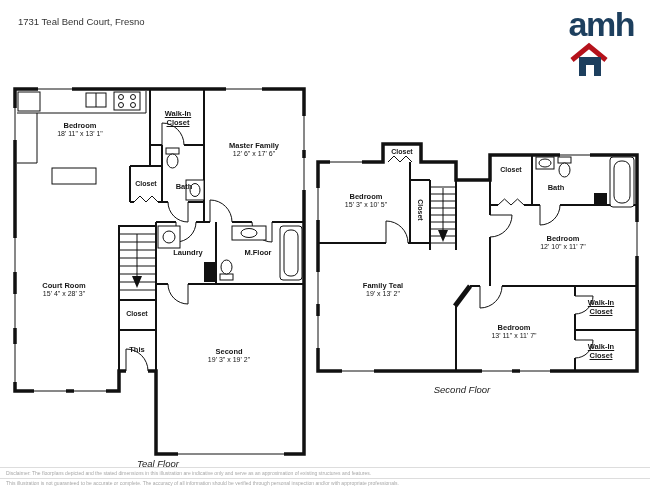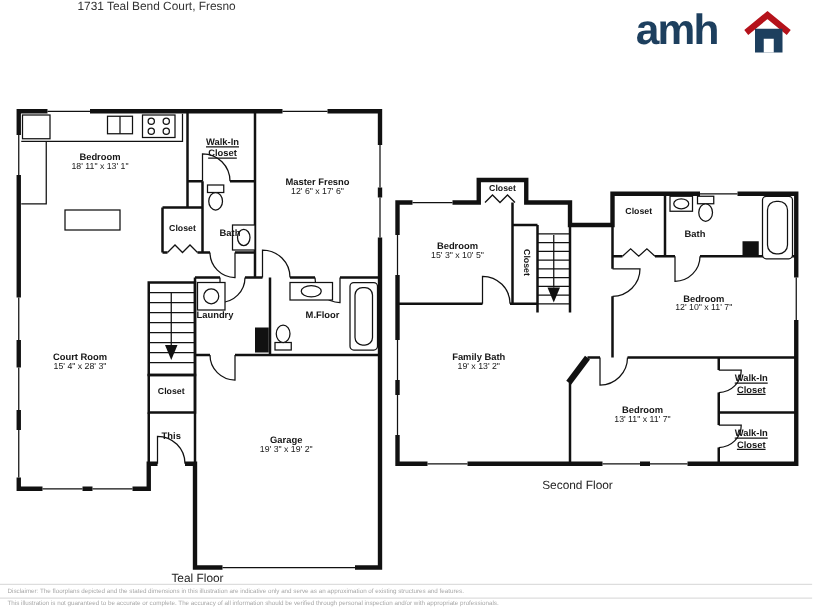--- a/index.html
+++ b/index.html
@@ -1,31 +1,31 @@
 <!DOCTYPE html>
 <html style="--brand-navy: #1d3f5e; --brand-red: #b5121b; --wall-color: #111111; --disclaimer-text: #a8a8a8;"><head>
 <meta charset="utf-8">
 <style>
   html,body{margin:0;padding:0;background:#fff;}
   body{font-family:"Liberation Sans",sans-serif;}
   .page{position:relative;width:650px;height:488px;background:#fff;overflow:hidden;}
   .plan{position:absolute;left:0;top:0;}
-  .address{position:absolute;left:18px;top:0;font-size:9.5px;color:#333;margin-left:44px;}
-  .logo{position:absolute;right:16px;top:8px;display:flex;align-items:flex-start;gap:20px;}
+  .address{position:absolute;left:18px;top:16px;font-size:9.5px;color:#333;}
+  .logo{position:absolute;right:16px;top:8px;display:flex;align-items:flex-start;gap:2px;flex-direction:column;}
   .logo-text{font-size:34px;font-weight:700;color:var(--brand-navy,#1d3f5e);letter-spacing:-1.5px;line-height:0.95;}
   .logo-roof{stroke:var(--brand-red,#b5121b);stroke-width:5;fill:none;}
   .logo-body{fill:var(--brand-navy,#1d3f5e);}
   .logo-door{fill:#fff;}
   .room-label{position:absolute;transform:translate(-50%,-50%);text-align:center;color:#161616;line-height:1.2;white-space:nowrap;}
   .room-label.wrap{white-space:normal;width:42px;text-decoration:underline;}
   .room-label.rot{transform:translate(-50%,-50%) rotate(90deg);}
   .room-name{font-size:7.5px;font-weight:bold;}
   .room-dims{font-size:7px;}
   .small .room-name{font-size:7px;}
-  .floor-label{position:absolute;transform:translate(-50%,-50%);font-size:9.5px;color:#222;white-space:nowrap;}
+  .floor-label{position:absolute;transform:translate(-50%,-50%);font-size:9.5px;color:#222;white-space:nowrap;font-style:italic;}
   .disclaimer{position:absolute;left:0;right:0;bottom:0;}
   .disclaimer div{border-top:1px solid #ddd;color:var(--disclaimer-text,#a8a8a8);font-size:5px;line-height:1.3;padding:1.5px 6px;}
   
   .wall-outer{fill:none;stroke:var(--wall-color,#111);stroke-width:3.5;}
   .wall{fill:none;stroke:var(--wall-color,#111);stroke-width:2;}
   .thin{fill:none;stroke:var(--wall-color,#111);stroke-width:1;}
   .fixture{fill:#fff;stroke:var(--wall-color,#111);stroke-width:1;}
   .erase{fill:#fff;stroke:none;}
   .solid{fill:var(--wall-color,#111);stroke:none;}
 </style>
@@ -227,47 +227,47 @@
   </svg>
 
   <div class="room-label" style="left:80px;top:130px">
     <div class="room-name">Bedroom</div>
     <div class="room-dims">18' 11" x 13' 1"</div>
   </div>
   <div class="room-label wrap" style="left:178px;top:118px">
     <div class="room-name">Walk-In Closet</div>
   </div>
   <div class="room-label" style="left:254px;top:150px">
-    <div class="room-name">Master Fresno</div>
+    <div class="room-name">Master Family</div>
     <div class="room-dims">12' 6" x 17' 6"</div>
   </div>
   <div class="room-label small" style="left:146px;top:184px">
     <div class="room-name">Closet</div>
   </div>
   <div class="room-label" style="left:184px;top:186px">
     <div class="room-name">Bath</div>
   </div>
-  <div class="room-label" style="left:172px;top:252px">
+  <div class="room-label" style="left:188px;top:252px">
     <div class="room-name">Laundry</div>
   </div>
   <div class="room-label" style="left:258px;top:252px">
     <div class="room-name">M.Floor</div>
   </div>
   <div class="room-label" style="left:64px;top:290px">
     <div class="room-name">Court Room</div>
     <div class="room-dims">15' 4" x 28' 3"</div>
   </div>
   <div class="room-label small" style="left:137px;top:314px">
     <div class="room-name">Closet</div>
   </div>
   <div class="room-label" style="left:137px;top:349px">
     <div class="room-name">This</div>
   </div>
   <div class="room-label" style="left:229px;top:356px">
-    <div class="room-name">Garage</div>
+    <div class="room-name">Second</div>
     <div class="room-dims">19' 3" x 19' 2"</div>
   </div>
 
   <div class="room-label small" style="left:402px;top:152px">
     <div class="room-name">Closet</div>
   </div>
   <div class="room-label" style="left:366px;top:201px">
     <div class="room-name">Bedroom</div>
     <div class="room-dims">15' 3" x 10' 5"</div>
   </div>
@@ -278,21 +278,21 @@
     <div class="room-name">Closet</div>
   </div>
   <div class="room-label" style="left:556px;top:187px">
     <div class="room-name">Bath</div>
   </div>
   <div class="room-label" style="left:563px;top:243px">
     <div class="room-name">Bedroom</div>
     <div class="room-dims">12' 10" x 11' 7"</div>
   </div>
   <div class="room-label" style="left:383px;top:290px">
-    <div class="room-name">Family Bath</div>
+    <div class="room-name">Family Teal</div>
     <div class="room-dims">19' x 13' 2"</div>
   </div>
   <div class="room-label" style="left:514px;top:332px">
     <div class="room-name">Bedroom</div>
     <div class="room-dims">13' 11" x 11' 7"</div>
   </div>
   <div class="room-label wrap" style="left:601px;top:307px">
     <div class="room-name">Walk-In Closet</div>
   </div>
   <div class="room-label wrap" style="left:601px;top:351px">

